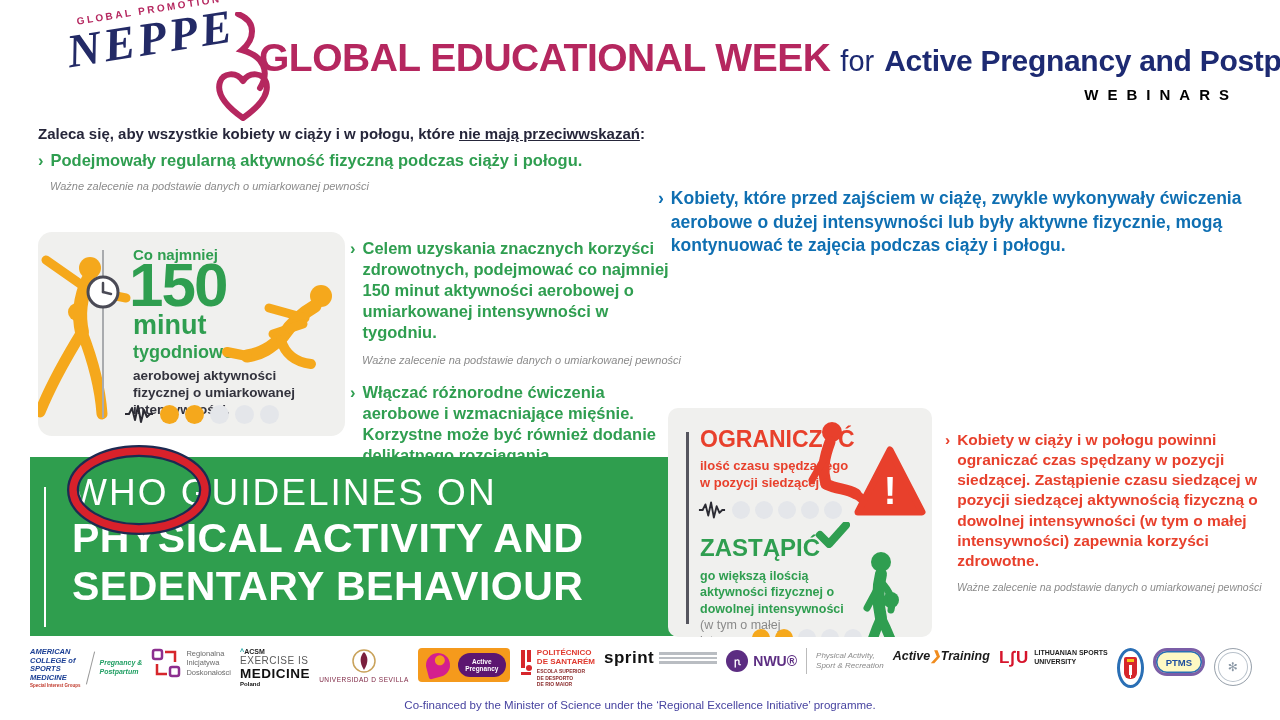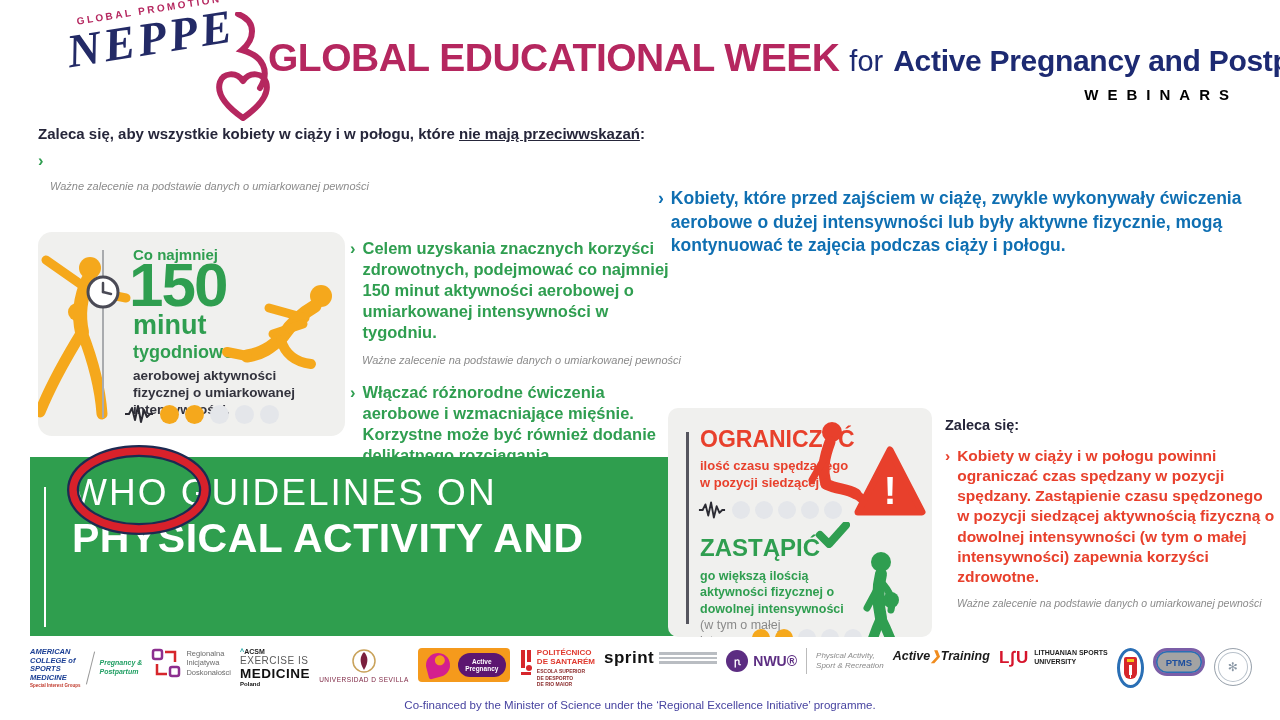--- a/index.html
+++ b/index.html
@@ -8,21 +8,21 @@
   .stage { position:relative; width:1280px; height:720px; background:#ffffff; overflow:hidden; }
   .abs { position:absolute; }
 
   
   .logo-wrap { left:62px; top:4px; width:195px; height:115px; }
   .logo-rot { position:absolute; left:0; top:14px; transform:rotate(-9deg); transform-origin:left top; }
   .logo-top { color:#b5275f; font-size:10px; font-weight:bold; letter-spacing:2.5px; margin-left:14px; }
   .logo-name { font-family:"Liberation Serif", serif; font-weight:bold; font-style:italic; font-size:47px; color:#232a66; letter-spacing:3px; line-height:1; }
   .logo-heart { position:absolute; left:142px; top:8px; }
 
-  .title-row { left:268px; top:36px; width:1000px; display:flex; align-items:baseline; white-space:nowrap; }
+  .title-row { left:259px; top:36px; width:1000px; display:flex; align-items:baseline; white-space:nowrap; }
   .title-main { color:#b5275f; font-size:39px; font-weight:bold; letter-spacing:-0.5px; }
   .title-for { color:#1d2a72; font-size:29px; font-weight:normal; margin:0 10px; }
   .title-sub { color:#1d2a72; font-size:30px; font-weight:bold; letter-spacing:-0.3px; }
   .webinars { top:86px; left:938px; width:300px; text-align:right; color:#000000; font-size:15px; font-weight:bold; letter-spacing:9px; }
 
   
   .chev { font-weight:bold; margin-right:7px; }
   .footnote { font-style:italic; color:#8b8b8b; font-size:11px; }
 
   
@@ -117,21 +117,21 @@
   .nwu-div { width:1px; height:26px; background:#bbb; margin:0 4px; }
   .nwu-desc { color:#8a8a8a; font-size:8px; font-style:italic; line-height:1.25; }
   .at-text { color:#1a1a1a; font-size:12.5px; font-weight:bold; font-style:italic; }
   .at-sep { color:#f08c1e; font-weight:bold; }
   .lsu-abbr { color:#d6152c; font-size:17px; font-weight:bold; letter-spacing:1px; }
   .lsu-name { color:#222; font-size:7px; font-weight:bold; line-height:1.25; }
   .gd-oval { width:27px; height:40px; border:3px solid #2a6fb5; border-radius:50%; display:flex; align-items:center; justify-content:center; }
   .gd-shield { width:13px; height:22px; background:#d6262b; border-radius:2px 2px 6px 6px; position:relative; }
   .gd-shield:before { content:""; position:absolute; top:2px; left:3px; width:7px; height:3px; background:#f5c518; }
   .gd-shield:after { content:""; position:absolute; top:8px; left:5px; width:3px; height:10px; background:#fff; box-shadow:0 4px 0 -1px #fff; }
-  .ptms-oval { width:52px; height:28px; border:3px solid #7b5ea7; border-radius:14px; display:flex; align-items:center; justify-content:center; color:#1d4e9e; font-size:9.5px; font-weight:bold; background:#a3a3a3; box-shadow:inset 0 0 0 1.5px #2a6fb5; }
+  .ptms-oval { width:52px; height:28px; border:3px solid #7b5ea7; border-radius:14px; display:flex; align-items:center; justify-content:center; color:#1d4e9e; font-size:9.5px; font-weight:bold; background:#fef9c3; box-shadow:inset 0 0 0 1.5px #2a6fb5; }
   .seal { width:38px; height:38px; border-radius:50%; border:1.5px solid #9aa3ad; box-shadow:inset 0 0 0 3px #fff, inset 0 0 0 4px #b9c2cb; display:flex; align-items:center; justify-content:center; color:#8a97a5; font-size:12px; }
 
   .cofin { left:0; top:699px; width:1280px; text-align:center; color:#4743a0; font-size:11.5px; font-weight:500; }
 </style>
 </head>
 <body>
 
 <div class="stage">
 
   <div class="abs logo-wrap">
@@ -151,20 +151,21 @@
     <span class="title-sub">Active Pregnancy and Postpartum</span>
   </div>
   <div class="abs webinars">WEBINARS</div>
 
   <div class="abs intro">
     <div class="intro-lead">
       <span>Zaleca się, aby wszystkie kobiety w ciąży i w połogu, które </span><span class="ul">nie mają przeciwwskazań</span><span>:</span>
     </div>
     <div class="intro-bullet">
       <span class="chev">›</span>
+      <span>Podejmowały regularną aktywność fizyczną podczas ciąży i połogu.</span>
     </div>
     <div class="footnote">Ważne zalecenie na podstawie danych o umiarkowanej pewności</div>
   </div>
 
   <div class="abs ponadto">
     <div class="ponadto-bullet">
       <span class="chev">›</span>
       <span>Kobiety, które przed zajściem w ciążę, zwykle wykonywały ćwiczenia aerobowe o dużej intensywności lub były aktywne fizycznie, mogą kontynuować te zajęcia podczas ciąży i połogu.</span>
     </div>
   </div>
@@ -228,20 +229,21 @@
       <span>Włączać różnorodne ćwiczenia aerobowe i wzmacniające mięśnie. Korzystne może być również dodanie delikatnego rozciągania.</span>
     </div>
     <div class="footnote">Ważne zalecenie na podstawie danych o umiarkowanej pewno</div>
   </div>
 
   <div class="abs who">
     <div class="abs who-vline"></div>
     <div class="abs who-text">
       <div class="who-l1">WHO GUIDELINES ON</div>
       <div class="who-l2">PHYSICAL ACTIVITY AND</div>
+      <div class="who-l3">SEDENTARY BEHAVIOUR</div>
     </div>
     <svg class="abs who-ellipse" width="150" height="94" viewBox="0 0 150 94">
       <ellipse cx="75" cy="47" rx="66" ry="39" fill="none" stroke="#1d2a52" stroke-width="12"></ellipse>
       <ellipse cx="75" cy="47" rx="66" ry="39" fill="none" stroke="#d8212b" stroke-width="7.5"></ellipse>
     </svg>
   </div>
 
   <div class="abs limitc">
     <div class="abs lc-vline"></div>
     <div class="abs lc-title1">OGRANICZYĆ</div>
@@ -295,24 +297,23 @@
           <span class="dot filled"></span>
           <span class="dot filled"></span>
           <span class="dot"></span>
           <span class="dot"></span>
           <span class="dot"></span>
         </span>
     </div>
   </div>
 
   <div class="abs zaleca">
-    <div class="zaleca-h">Zaleca się:</div>
     <div class="zaleca-bullet">
       <span class="chev">›</span>
-      <span>Kobiety w ciąży i w połogu powinni ograniczać czas spędzany w pozycji spędzany. Zastąpienie czasu spędzonego w pozycji siedzącej aktywnością fizyczną o dowolnej intensywności (w tym o małej intensywności) zapewnia korzyści zdrowotne.</span>
+      <span>Kobiety w ciąży i w połogu powinni ograniczać czas spędzany w pozycji siedzącej. Zastąpienie czasu siedzącej w pozycji siedzącej aktywnością fizyczną o dowolnej intensywności (w tym o małej intensywności) zapewnia korzyści zdrowotne.</span>
     </div>
     <div class="footnote">Ważne zalecenie na podstawie danych o umiarkowanej pewności</div>
   </div>
 
   <div class="abs logobar">
     <div class="lg">
       <div>
         <div class="acsm-blue pre">AMERICAN
 COLLEGE of
 SPORTS

